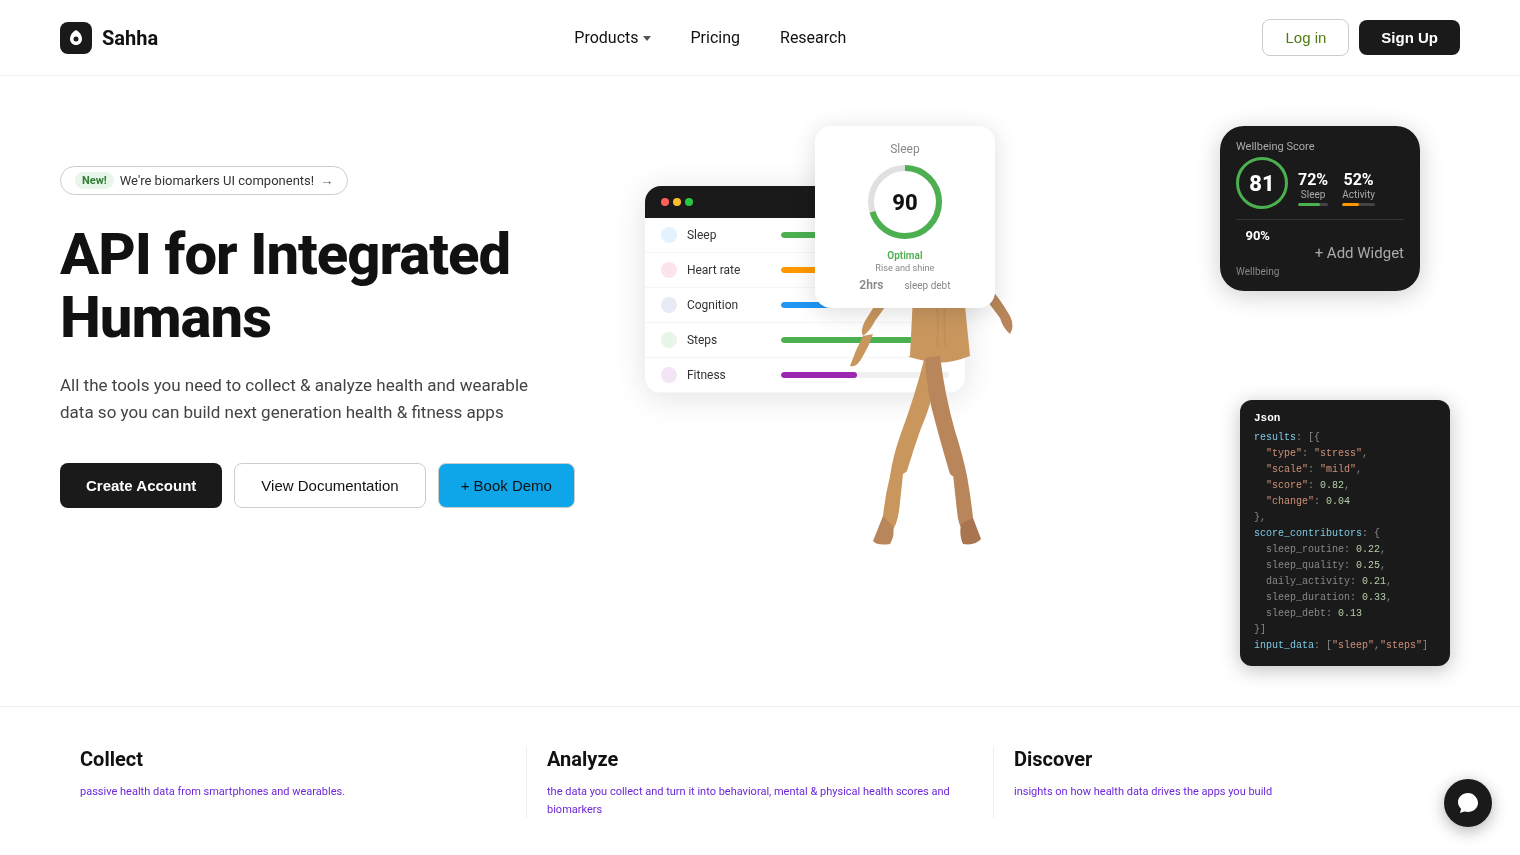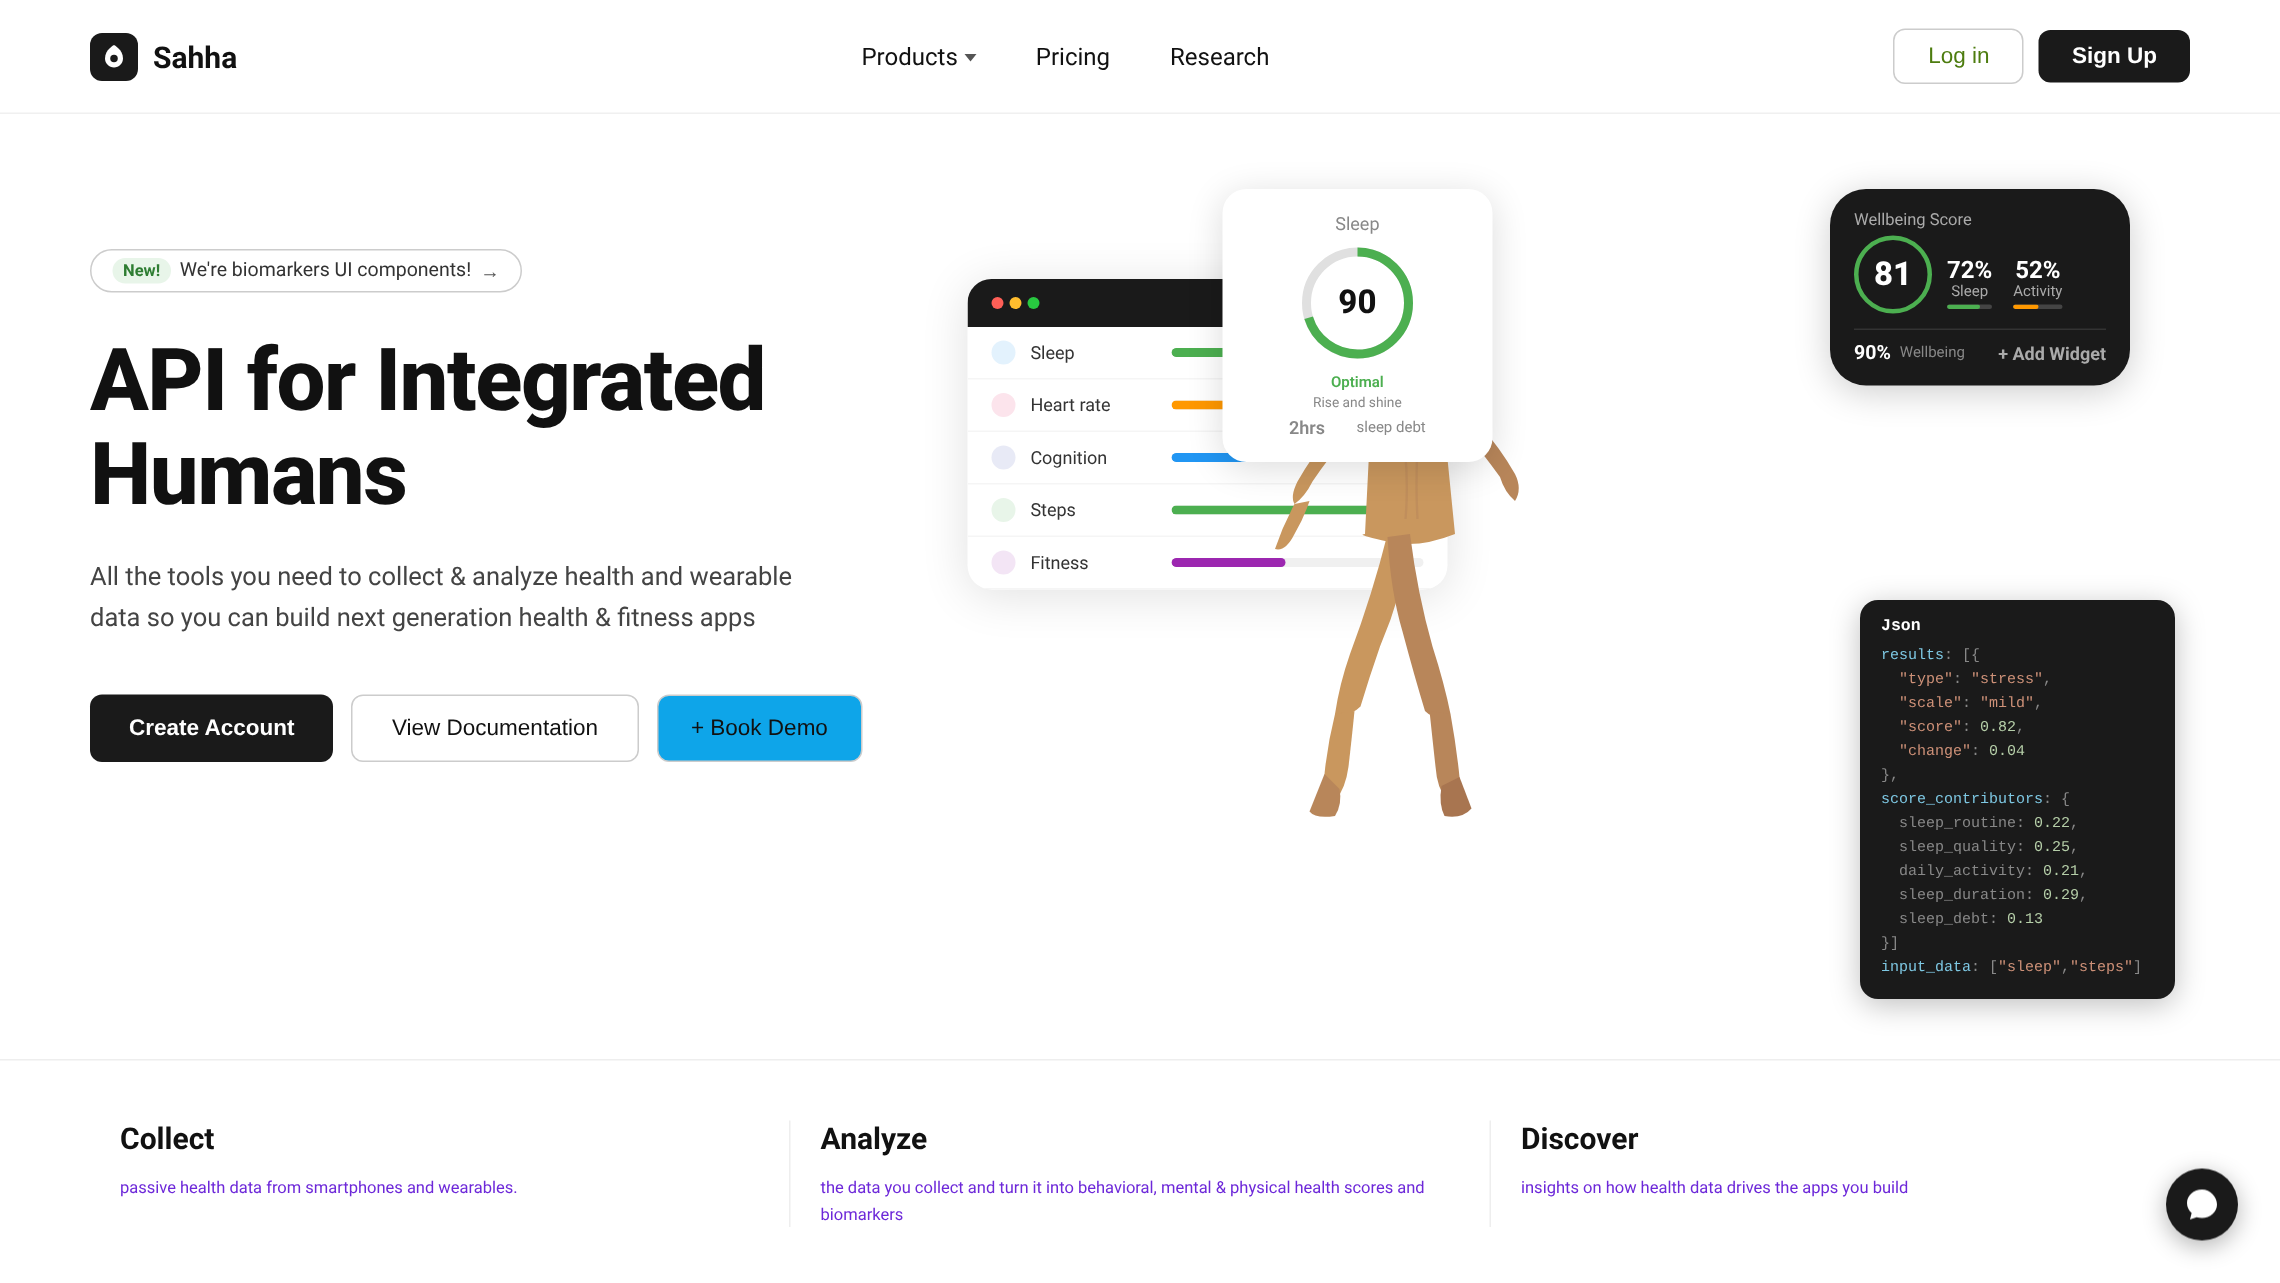--- a/index.html
+++ b/index.html
@@ -534,25 +534,25 @@
               <div class="wb-metric-val">52%</div>
               <div class="wb-metric-label">Activity</div>
               <div class="wb-bar">
                   <div class="wb-bar-fill" style="width:52%;background:#ff9800;"></div>
                 </div>
             </div>
           </div>
         </div>
       </div>
       <div style="display:flex;justify-content:space-between;align-items:center;margin-top:10px;border-top:1px solid #333;padding-top:8px;">
-        <div style="display:flex;align-items:center;gap:6px;">
+        <div style="display:flex;align-items:center;gap:23px;flex-direction:column;">
           <span style="font-size:13px;font-weight:700;color:#fff;">90%</span>
           <span style="font-size:10px;color:#888;">Wellbeing</span>
         </div>
-        <span style="font-size:12px;color:#aaa;cursor:pointer;font-weight:bold;">+ Add Widget</span>
+        <span style="font-size:15px;color:#aaa;cursor:pointer;">+ Add Widget</span>
       </div>
     </div>
 
     <div class="dashboard-main">
       <div class="dash-header">
         <span class="dash-dot red"></span>
         <span class="dash-dot yellow"></span>
         <span class="dash-dot green"></span>
       </div>
       <div class="dash-body">
@@ -633,21 +633,21 @@
       <div class="json-line"><span class="json-key">results</span>: [{</div>
       <div class="json-line">&nbsp;&nbsp;<span class="json-str">"type"</span>: <span class="json-str">"stress"</span>,</div>
       <div class="json-line">&nbsp;&nbsp;<span class="json-str">"scale"</span>: <span class="json-str">"mild"</span>,</div>
       <div class="json-line">&nbsp;&nbsp;<span class="json-str">"score"</span>: <span class="json-num">0.82</span>,</div>
       <div class="json-line">&nbsp;&nbsp;<span class="json-str">"change"</span>: <span class="json-num">0.04</span></div>
       <div class="json-line">},</div>
       <div class="json-line"><span class="json-key">score_contributors</span>: {</div>
       <div class="json-line">&nbsp;&nbsp;sleep_routine: <span class="json-num">0.22</span>,</div>
       <div class="json-line">&nbsp;&nbsp;sleep_quality: <span class="json-num">0.25</span>,</div>
       <div class="json-line">&nbsp;&nbsp;daily_activity: <span class="json-num">0.21</span>,</div>
-      <div class="json-line">&nbsp;&nbsp;sleep_duration: <span class="json-num">0.29</span>,</div>
+      <div class="json-line">&nbsp;&nbsp;sleep_duration: <span class="json-num">0.33</span>,</div>
       <div class="json-line">&nbsp;&nbsp;sleep_debt: <span class="json-num">0.13</span></div>
       <div class="json-line">}]</div>
       <div class="json-line"><span class="json-key">input_data</span>: [<span class="json-str">"sleep"</span>,<span class="json-str">"steps"</span>]</div>
     </div>
 
   </div>
 </section>
 
 <section class="features">
   <div class="feature-item">

